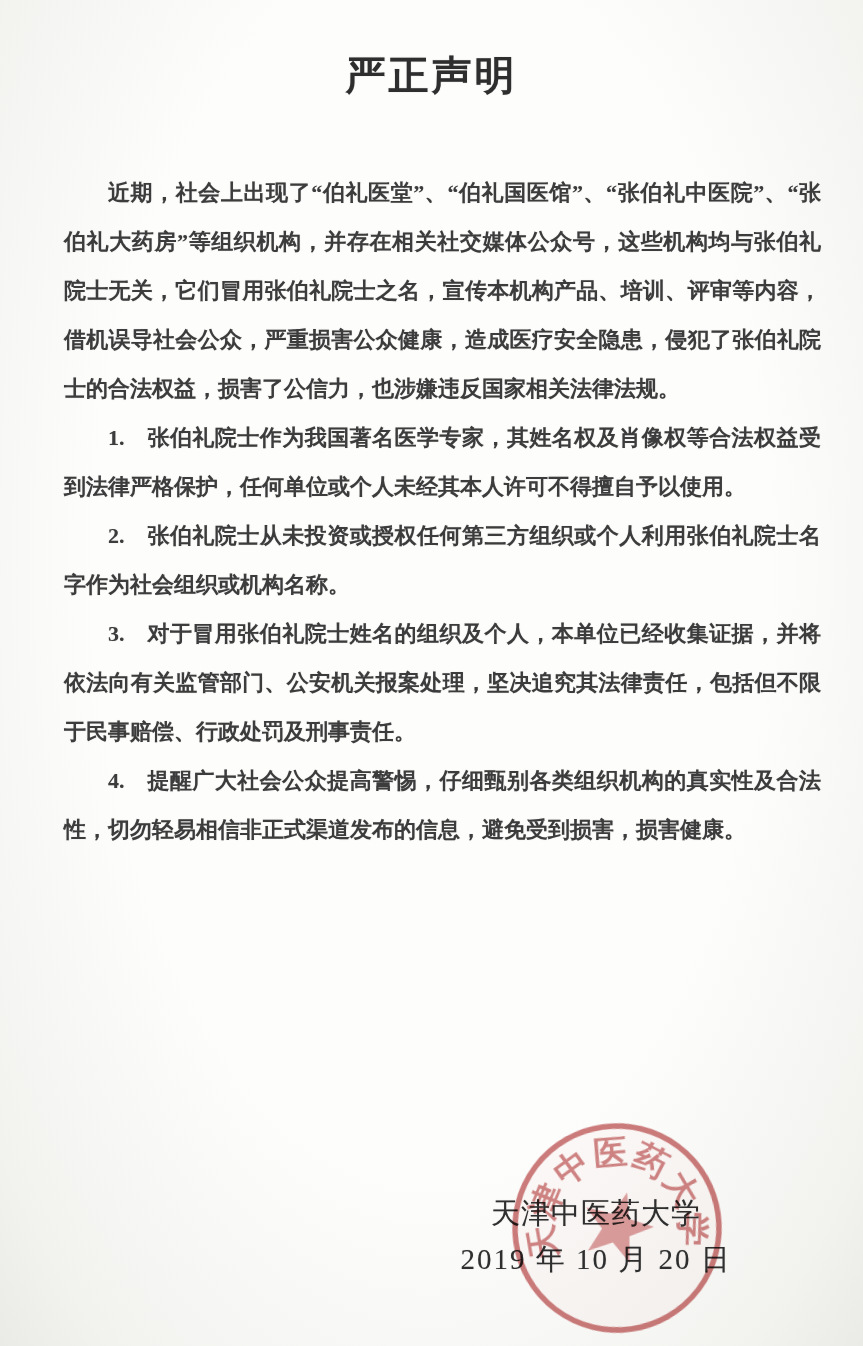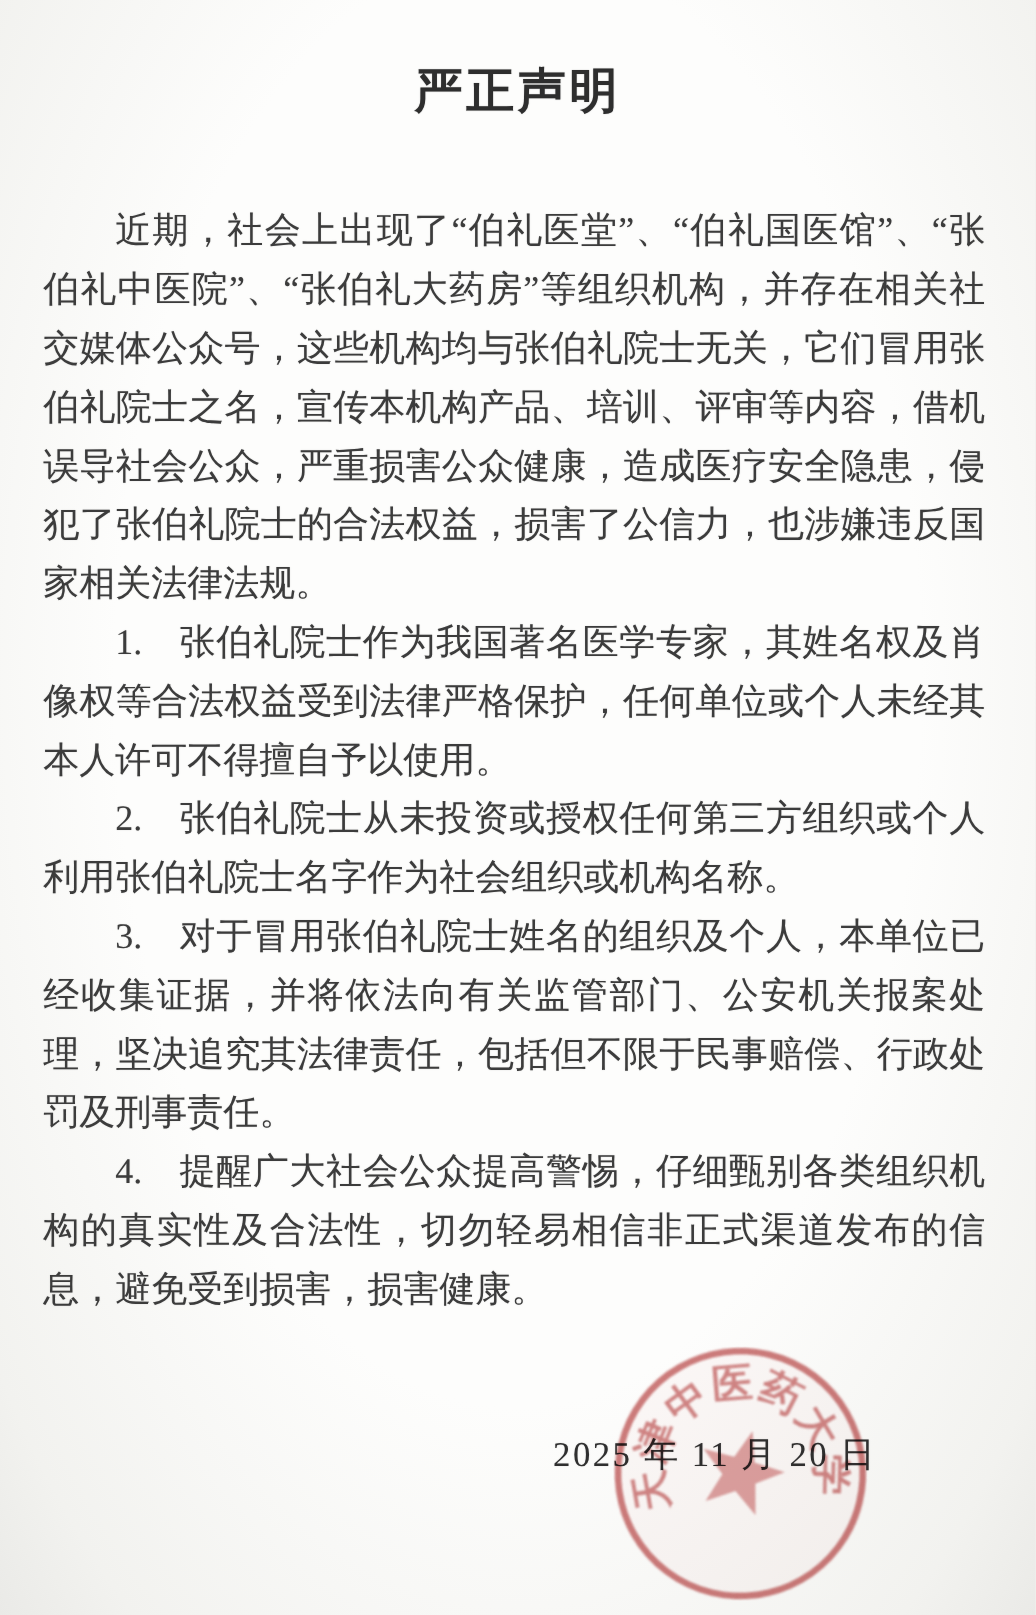--- a/index.html
+++ b/index.html
@@ -18,27 +18,28 @@
     padding-top:52px;
     text-align:center;
     font-size:40px;
     line-height:48px;
     font-weight:700;
     color:#2e2e2e;
     letter-spacing:3px;
     text-shadow: 0 0 1px rgba(70,70,70,0.45);
   }
   .body-text {
-    padding:68px 42px 0 36px;
-    font-size:30px;
+    padding:68px 42px 0 64px;
+    font-size:22px;
     line-height:49px;
     text-align:justify;
     text-justify:inter-ideograph;
     color:#3c3c3c;
     text-shadow: 0 0 1px rgba(90,90,90,0.35);
+    font-weight: bold;
   }
   .body-text p { margin:0; text-indent:2em; }
   .sig-block {
     position:absolute;
     top:1190px; left:420px; width:352px;
     text-align:center;
     font-size:29px;
     color:#2f2f2f;
     text-shadow: 0 0 1px rgba(90,90,90,0.35);
   }
@@ -61,21 +62,22 @@
 
   <div class="body-text">
     <p>近期，社会上出现了“伯礼医堂”、“伯礼国医馆”、“张伯礼中医院”、“张伯礼大药房”等组织机构，并存在相关社交媒体公众号，这些机构均与张伯礼院士无关，它们冒用张伯礼院士之名，宣传本机构产品、培训、评审等内容，借机误导社会公众，严重损害公众健康，造成医疗安全隐患，侵犯了张伯礼院士的合法权益，损害了公信力，也涉嫌违反国家相关法律法规。</p>
     <p>1.　张伯礼院士作为我国著名医学专家，其姓名权及肖像权等合法权益受到法律严格保护，任何单位或个人未经其本人许可不得擅自予以使用。</p>
     <p>2.　张伯礼院士从未投资或授权任何第三方组织或个人利用张伯礼院士名字作为社会组织或机构名称。</p>
     <p>3.　对于冒用张伯礼院士姓名的组织及个人，本单位已经收集证据，并将依法向有关监管部门、公安机关报案处理，坚决追究其法律责任，包括但不限于民事赔偿、行政处罚及刑事责任。</p>
     <p>4.　提醒广大社会公众提高警惕，仔细甄别各类组织机构的真实性及合法性，切勿轻易相信非正式渠道发布的信息，避免受到损害，损害健康。</p>
   </div>
 
   <div class="sig-block">
-    <div class="sig-date">2025 年 11 月 20 日</div>
+    <div class="sig-name">天津中医药大学</div>
+    <div class="sig-date">2019 年 10 月 20 日</div>
   </div>
 
   <svg class="seal" viewBox="0 0 212 212" aria-hidden="true">
     <defs>
       <filter id="sealblur" x="-10%" y="-10%" width="120%" height="120%">
         <feGaussianBlur stdDeviation="0.7"></feGaussianBlur>
       </filter>
     </defs>
     <g filter="url(#sealblur)" transform="rotate(-8 106 106)">
       <circle cx="106" cy="106" r="102" fill="rgba(216,130,130,0.06)" stroke-width="5.5" opacity="0.92" stroke="#c25c5c"></circle>

